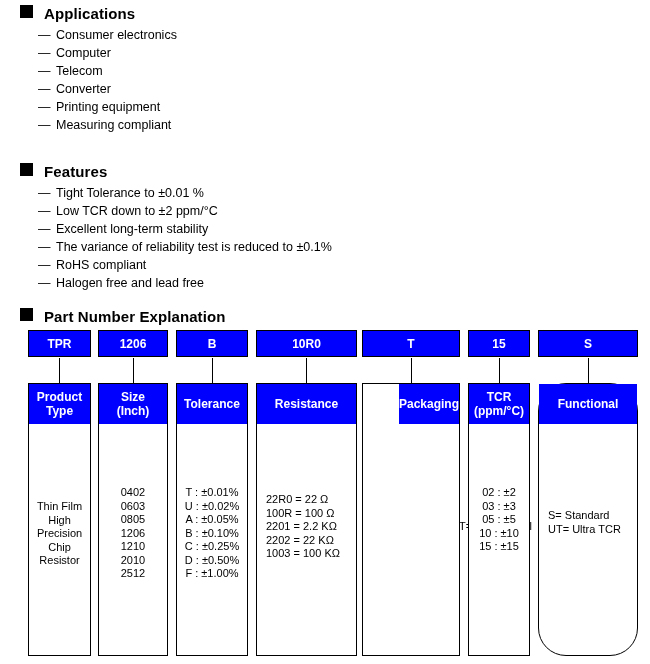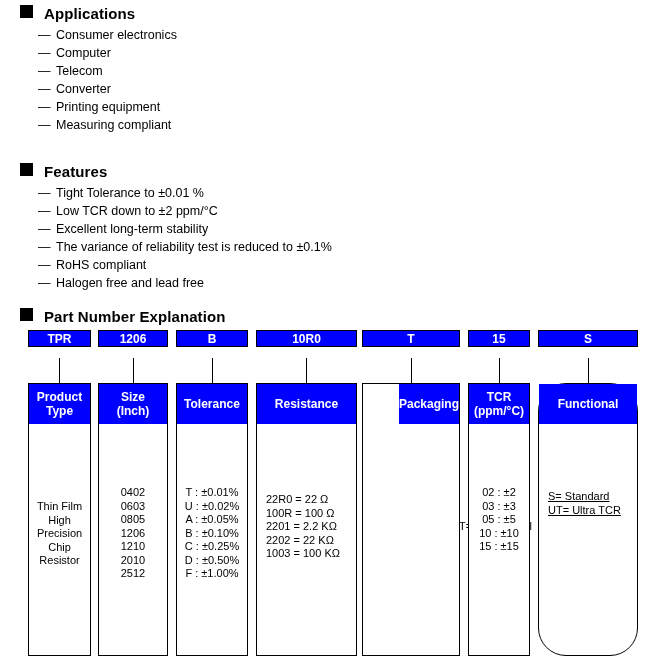--- a/index.html
+++ b/index.html
@@ -66,21 +66,21 @@
   
   #pn-diagram {
     position: absolute;
     left: 0;
     top: 330px;
     width: 650px;
     height: 330px;
   }
   .code-box {
     position: absolute;
-    height: 17px;
+    height: 27px;
     background: #0000ff;
     border: 1px solid #000000;
     box-sizing: border-box;
     color: #ffffff;
     font-size: 12px;
     font-weight: bold;
     display: flex;
     align-items: center;
     justify-content: center;
   }
@@ -323,20 +323,20 @@
         <div>15 : ±15</div>
       </div>
     </div>
   </div>
 
   <div class="col-box" style="left:538px; width:100px;border-radius:28px;">
     <div class="col-head">
       <span>Functional</span>
     </div>
     <div class="col-body">
-      <div class="col-content left-align" style="top:66px;text-decoration:underline;">
+      <div class="col-content left-align" style="top:85px;">
         <div>S= Standard</div>
         <div>UT= Ultra TCR</div>
       </div>
     </div>
   </div>
 
 </div>
 
 </body></html>

